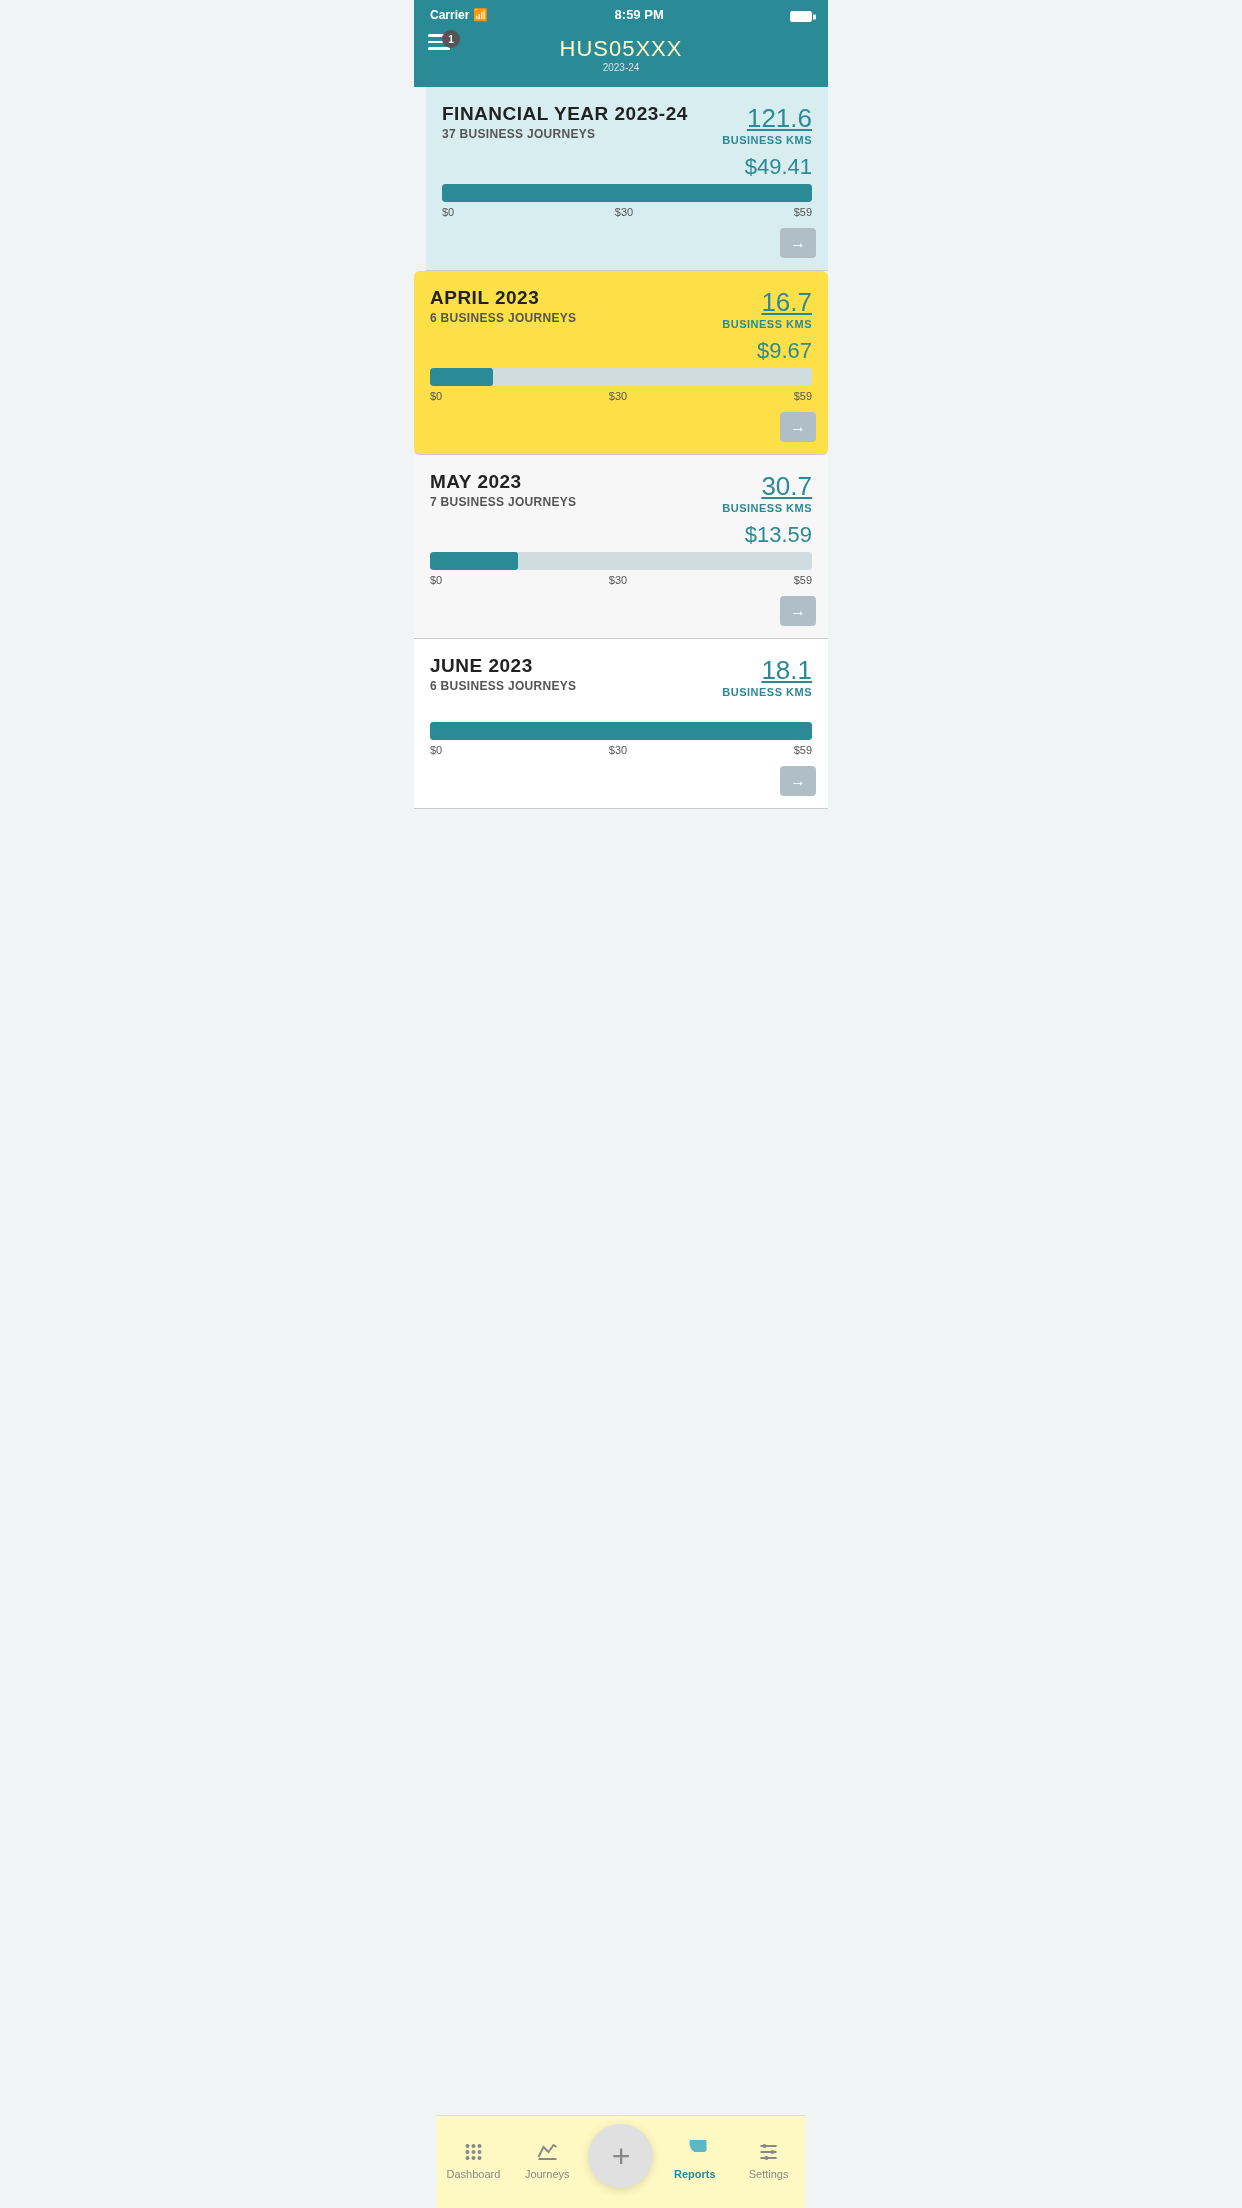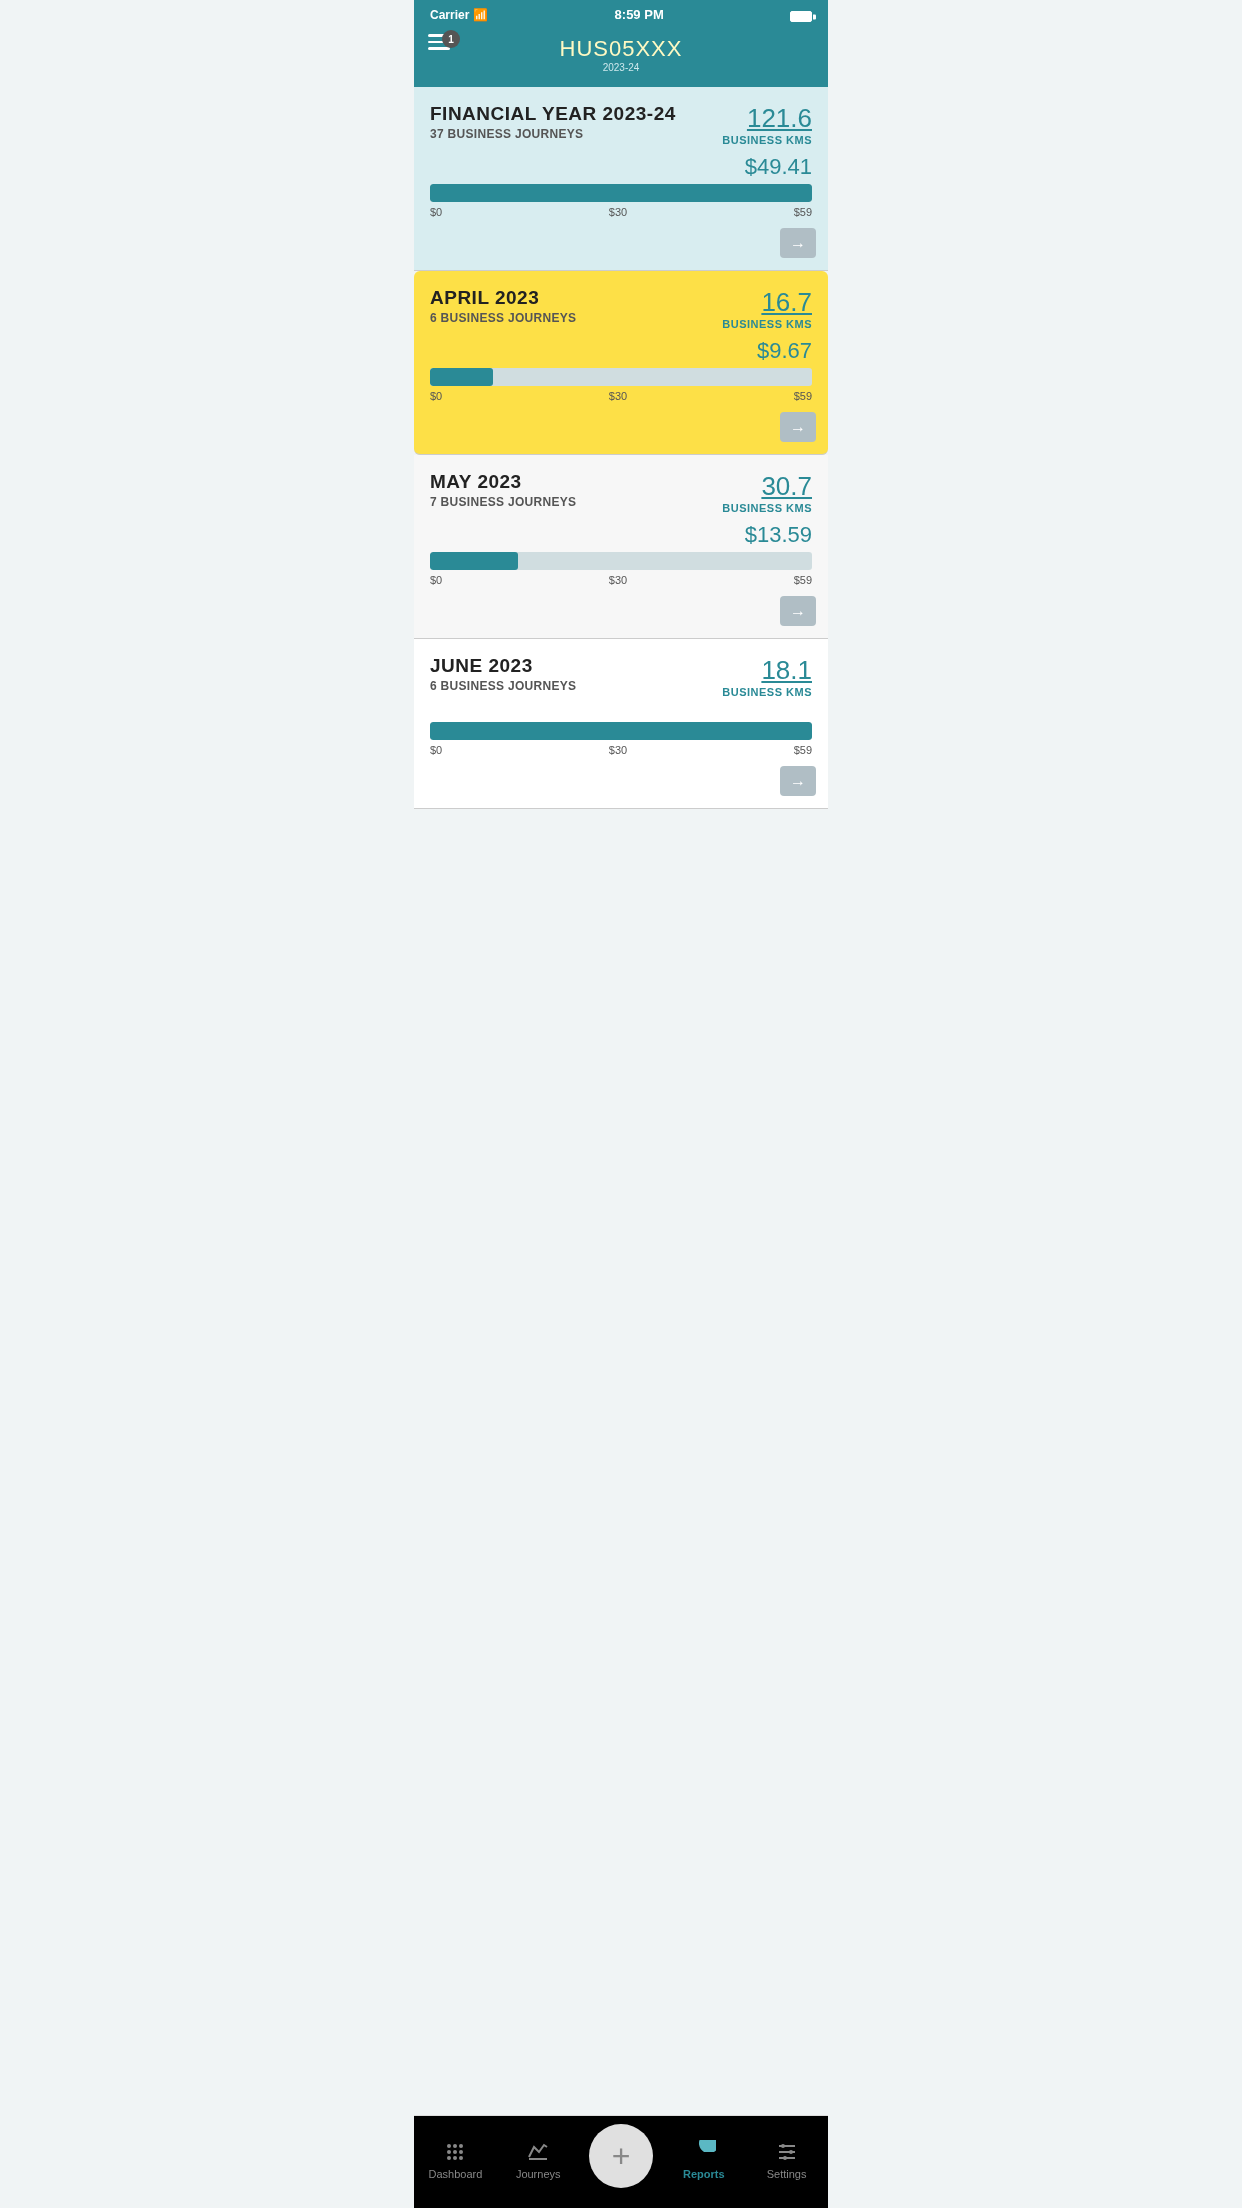--- a/index.html
+++ b/index.html
@@ -218,22 +218,22 @@
       color: #fff;
       font-size: 16px;
     }
 
     
     .bottom-nav {
       position: fixed;
       bottom: 0;
       left: 50%;
       transform: translateX(-50%);
-      width: 414px;
-      background: #000000;
+      width: 369px;
+      background: #fef9c3;
       border-top: 1px solid #ddd;
       display: flex;
       align-items: center;
       justify-content: space-around;
       padding: 8px 0 12px;
       z-index: 100;
     }
     .nav-item {
       display: flex;
       flex-direction: column;
@@ -306,21 +306,21 @@
     <div class="menu-bar"></div>
     <div class="menu-bar"></div>
     <div class="menu-bar"></div>
   </div>
   <div class="header-badge">1</div>
   <div class="header-title">HUS05XXX</div>
   <div class="header-subtitle">2023-24</div>
 </div>
 
 <div class="content">
-<div class="report-card fy-card" style="background: rgb(216, 237, 240);">
+<div class="report-card fy-card" style="background: rgb(216, 237, 240); margin-left: 12px;">
       <div class="card-header">
         <div>
           <div class="card-title">FINANCIAL YEAR 2023-24</div>
           <div class="card-subtitle">37 BUSINESS JOURNEYS</div>
         </div>
         <div class="card-kms">
           <div class="card-kms-value">121.6</div>
           <div class="card-kms-label">BUSINESS KMS</div>
         </div>
       </div>

